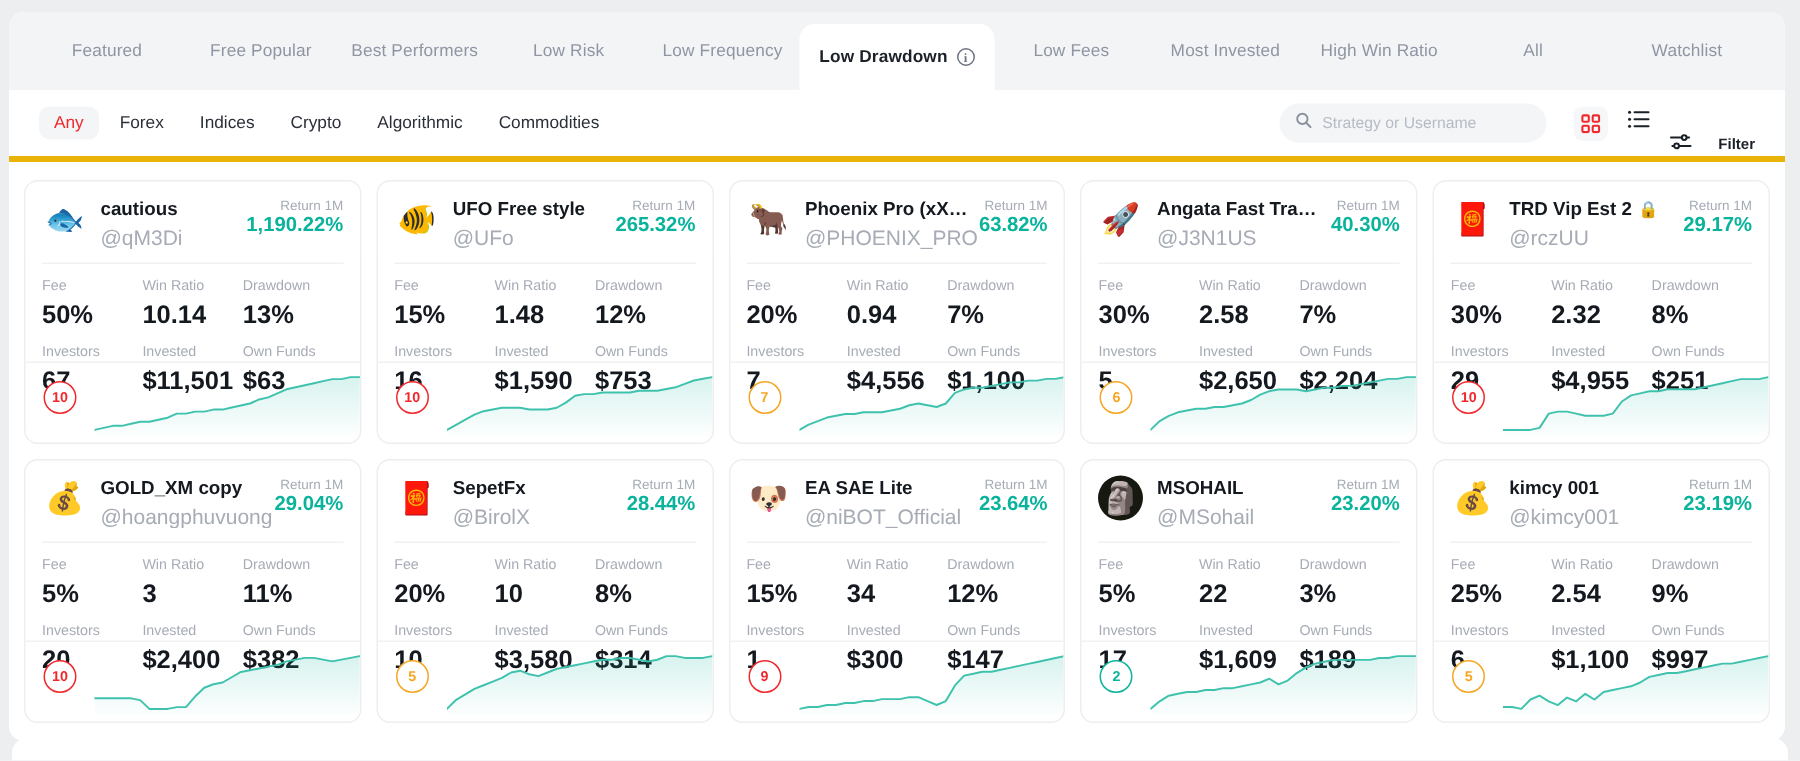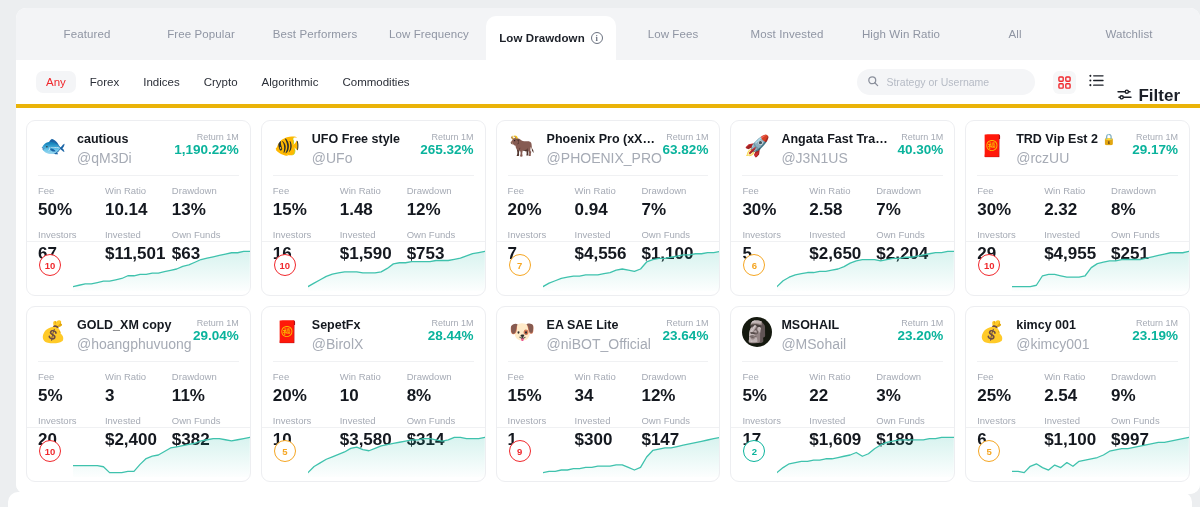--- a/index.html
+++ b/index.html
@@ -7,21 +7,21 @@
     width: 1200px; height: 507px;
     background: #eceef0;
     font-family: "Liberation Sans", sans-serif;
     -webkit-font-smoothing: antialiased;
     overflow: hidden;
   }
   .page { width: 1200px; height: 507px; position: relative; background: #eceef0; }
 
   
   .panel {
-    position: absolute; left: 16px; top: 8px; width: 1184px;
+    position: absolute; left: 6px; top: 8px; width: 1184px;
     background: #ffffff;
     border-radius: 10px;
     overflow: hidden;
   }
 
   
   .tabs {
     position: relative;
     height: 52px;
     background: #f3f4f6;
@@ -93,22 +93,22 @@
     font-size: 10.5px; color: #2b2f38; width: 100%;
     font-family: "Liberation Sans", sans-serif;
   }
   .search input::placeholder { color: #b6bbc5; }
   .view-btns { display: flex; align-items: center; gap: 13px; margin-left: 18px; }
   .grid-btn {
     width: 23px; height: 23px; border-radius: 6px; background: #f6f7f8;
     display: flex; align-items: center; justify-content: center; cursor: pointer;
   }
   .filter-btn {
-    display: flex; align-items: center; gap: 6px;
-    font-size: 17px; font-weight: bold; color: #1c2028; cursor: pointer; margin-top: 28px;
+    display: flex; align-items: center; gap: 18px;
+    font-size: 10px; font-weight: bold; color: #1c2028; cursor: pointer; margin-top: 28px;
   }
 
   
   .grid {
     display: grid;
     grid-template-columns: repeat(5, 1fr);
     gap: 10px;
     padding: 12px 10px 12px 10px;
     background: #fff;
   }
@@ -185,20 +185,23 @@
 
     <div class="tabs" id="tabs">
         <div class="tab">
           <span>Featured</span>
         </div>
         <div class="tab">
           <span>Free Popular</span>
         </div>
         <div class="tab">
           <span>Best Performers</span>
+        </div>
+        <div class="tab">
+          <span>Low Risk</span>
         </div>
         <div class="tab">
           <span>Low Frequency</span>
         </div>
         <div class="tab active">
           <span>Low Drawdown</span>
           <span class="info-ico">i</span>
         </div>
         <div class="tab">
           <span>Low Fees</span>

